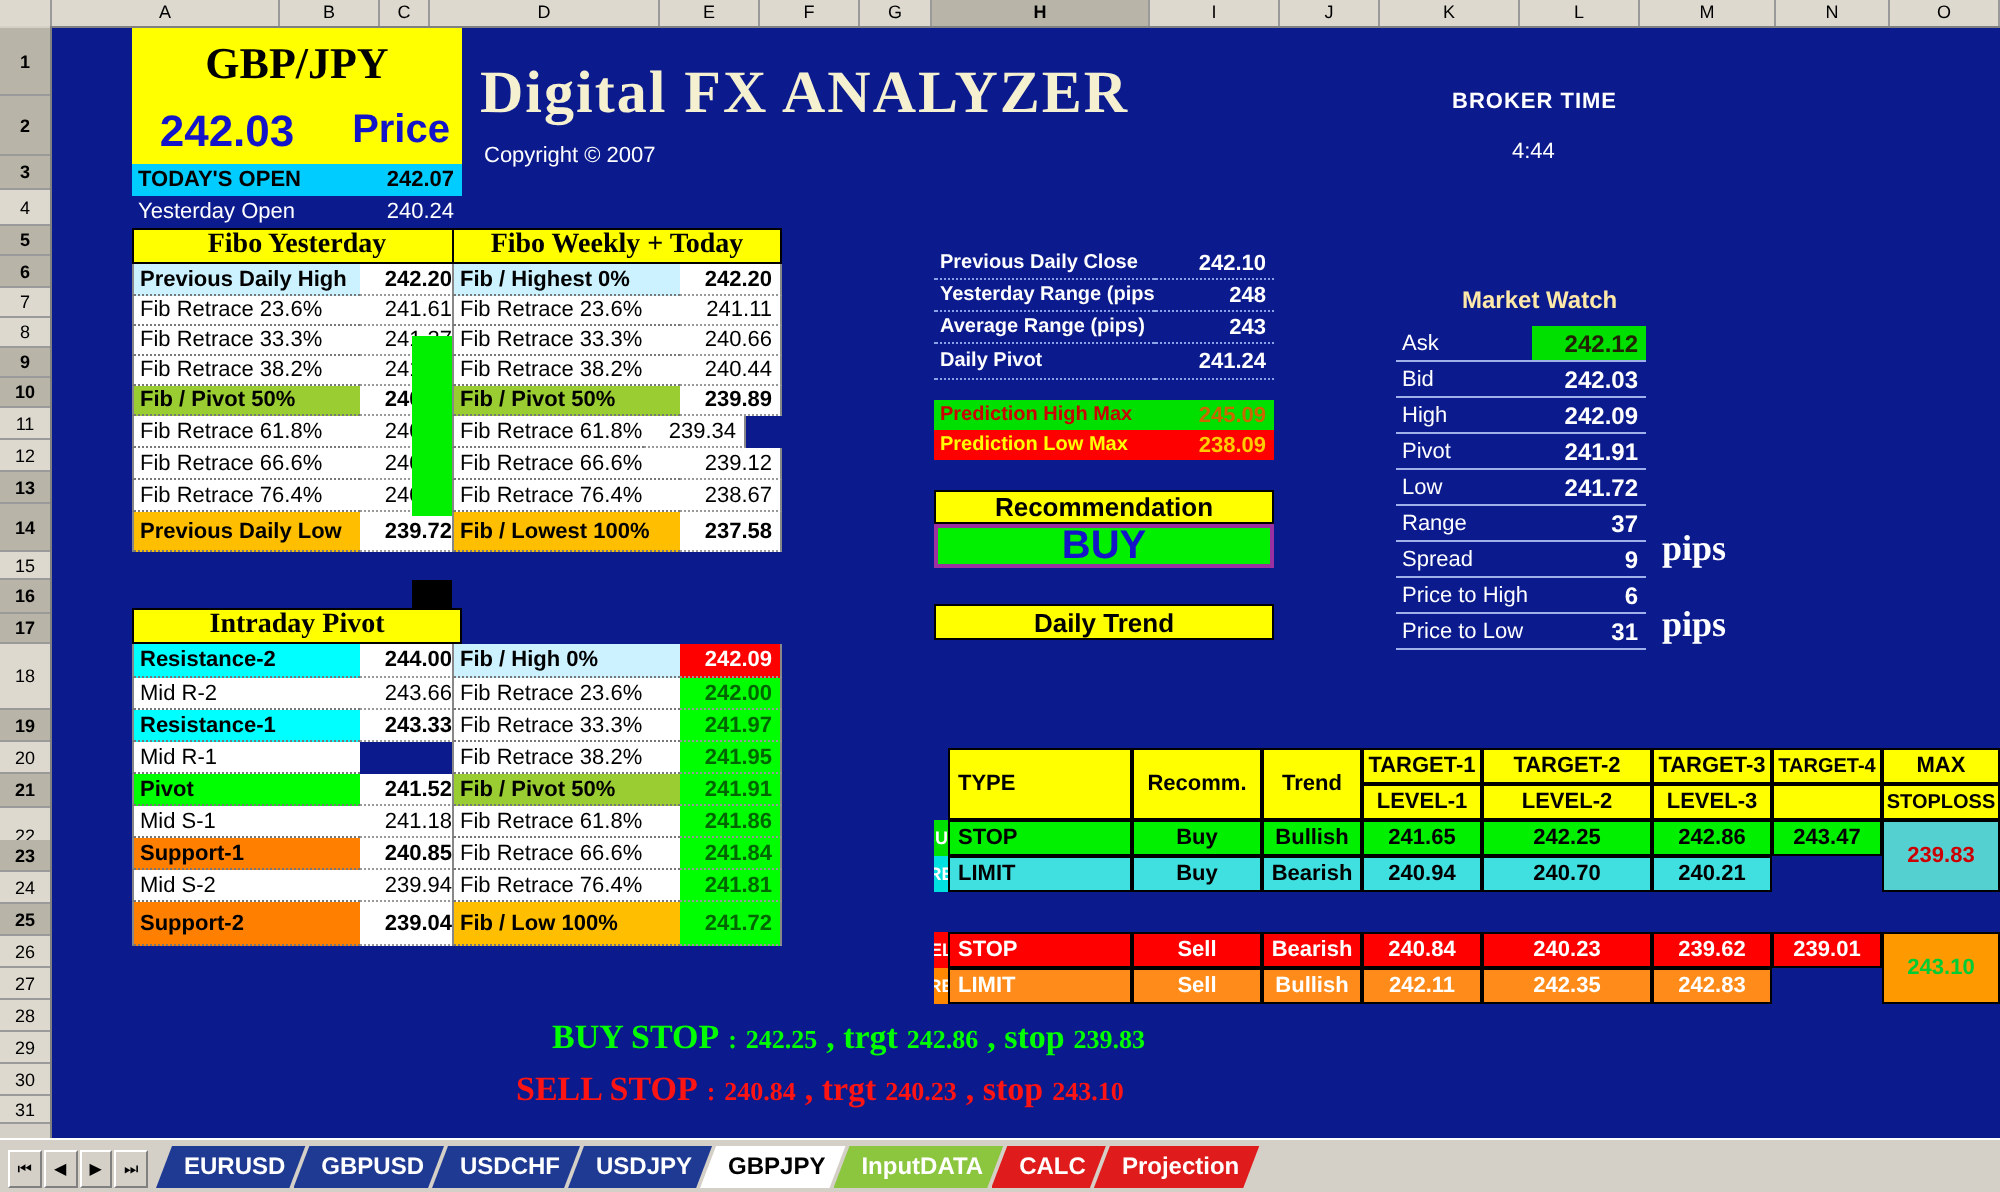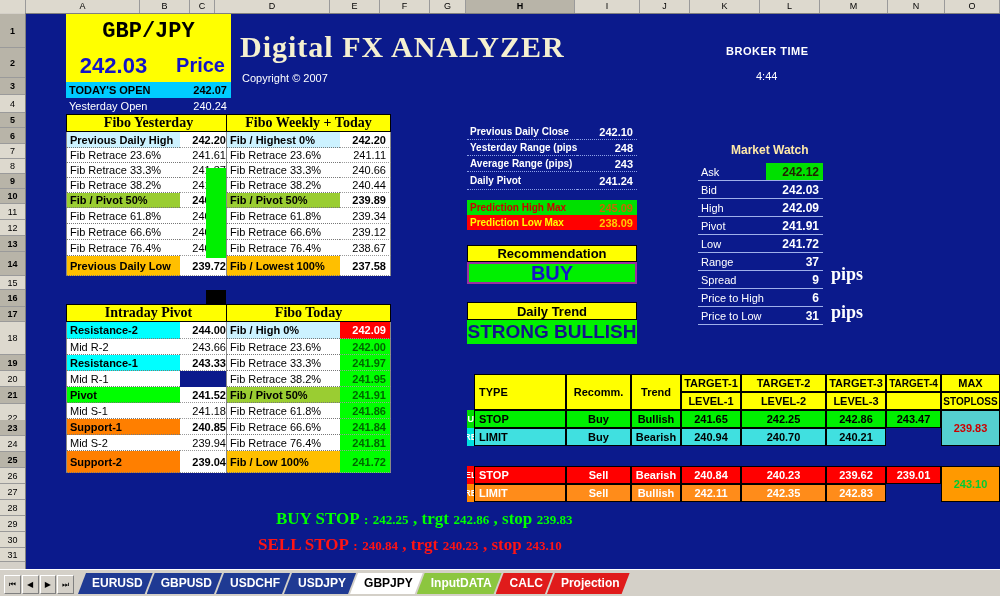--- a/index.html
+++ b/index.html
@@ -118,21 +118,21 @@
     <div class="rh" style="top: 455px; height: 16px;">26</div>
     <div class="rh" style="top: 471px; height: 16px;">27</div>
     <div class="rh" style="top: 487px; height: 16px;">28</div>
     <div class="rh" style="top: 503px; height: 16px;">29</div>
     <div class="rh" style="top: 519px; height: 16px;">30</div>
     <div class="rh" style="top: 535px; height: 14px;">31</div>
   </div>
 
 <div id="grid">
 
-  <div class="cell ctr b" style="left:40px;top:0px;width:165px;height:35px;background:#ffff00;color:#000;font-size:22px;font-family:Liberation Mono, monospace;">GBP/JPY</div>
+  <div class="cell ctr b" style="left:40px;top:0px;width:165px;height:35px;background:#ffff00;color:#000;font-size:22px;font-family:Liberation Serif, serif;">GBP/JPY</div>
   <div class="cell b" style="left:40px;top:35px;width:95px;height:33px;background:#ffff00;color:#1414c8;font-size:22px;justify-content:center;">242.03</div>
   <div class="cell b" style="left:135px;top:35px;width:70px;height:33px;background:#ffff00;color:#1414c8;font-size:20px;justify-content:flex-end;padding-right:6px;">Price</div>
   <div class="cell lbl b" style="left:40px;top:68px;width:100px;height:16px;background:#00ccff;color:#000;font-size:11px;text-align:right;">TODAY'S OPEN</div>
   <div class="cell val b" style="left:140px;top:68px;width:65px;height:16px;background:#00ccff;color:#000;font-size:11px;">242.07</div>
   <div class="cell lbl" style="left:40px;top:84px;width:100px;height:16px;background:#0b1a8c;color:#fff;font-size:11px;">Yesterday Open</div>
   <div class="cell val" style="left:140px;top:84px;width:65px;height:16px;background:#0b1a8c;color:#fff;font-size:11px;">240.24</div>
 
   <div id="title">Digital  FX ANALYZER</div>
   <div id="copy">Copyright © 2007</div>
   <div id="brokerlab">BROKER TIME</div>
@@ -170,21 +170,21 @@
       <div class="cell val b" style="left: 314px; top: 118px; width: 51px; height: 16px; background: rgb(255, 255, 255); color: rgb(0, 0, 0); border-bottom: 1px dotted rgb(153, 153, 153); border-right: 1px solid rgb(136, 136, 136); font-size: 11px;">242.20</div>
       <div class="cell lbl" style="left: 200px; top: 134px; width: 114px; height: 15px; background: rgb(255, 255, 255); color: rgb(0, 0, 0); border-bottom: 1px dotted rgb(119, 119, 119); border-left: 1px solid rgb(136, 136, 136); font-size: 11px;">Fib Retrace 23.6%</div>
       <div class="cell val" style="left: 314px; top: 134px; width: 51px; height: 15px; background: rgb(255, 255, 255); color: rgb(0, 0, 0); border-bottom: 1px dotted rgb(153, 153, 153); border-right: 1px solid rgb(136, 136, 136); font-size: 11px;">241.11</div>
       <div class="cell lbl" style="left: 200px; top: 149px; width: 114px; height: 15px; background: rgb(255, 255, 255); color: rgb(0, 0, 0); border-bottom: 1px dotted rgb(119, 119, 119); border-left: 1px solid rgb(136, 136, 136); font-size: 11px;">Fib Retrace 33.3%</div>
       <div class="cell val" style="left: 314px; top: 149px; width: 51px; height: 15px; background: rgb(255, 255, 255); color: rgb(0, 0, 0); border-bottom: 1px dotted rgb(153, 153, 153); border-right: 1px solid rgb(136, 136, 136); font-size: 11px;">240.66</div>
       <div class="cell lbl" style="left: 200px; top: 164px; width: 114px; height: 15px; background: rgb(255, 255, 255); color: rgb(0, 0, 0); border-bottom: 1px dotted rgb(119, 119, 119); border-left: 1px solid rgb(136, 136, 136); font-size: 11px;">Fib Retrace 38.2%</div>
       <div class="cell val" style="left: 314px; top: 164px; width: 51px; height: 15px; background: rgb(255, 255, 255); color: rgb(0, 0, 0); border-bottom: 1px dotted rgb(153, 153, 153); border-right: 1px solid rgb(136, 136, 136); font-size: 11px;">240.44</div>
       <div class="cell lbl b" style="left: 200px; top: 179px; width: 114px; height: 15px; background: rgb(154, 205, 50); color: rgb(0, 0, 0); border-bottom: 1px dotted rgb(119, 119, 119); border-left: 1px solid rgb(136, 136, 136); font-size: 11px;">Fib / Pivot 50%</div>
       <div class="cell val b" style="left: 314px; top: 179px; width: 51px; height: 15px; background: rgb(255, 255, 255); color: rgb(0, 0, 0); border-bottom: 1px dotted rgb(153, 153, 153); border-right: 1px solid rgb(136, 136, 136); font-size: 11px;">239.89</div>
       <div class="cell lbl" style="left: 200px; top: 194px; width: 114px; height: 16px; background: rgb(255, 255, 255); color: rgb(0, 0, 0); border-bottom: 1px dotted rgb(119, 119, 119); border-left: 1px solid rgb(136, 136, 136); font-size: 11px;">Fib Retrace 61.8%</div>
-      <div class="cell val" style="left: 314px; top: 194px; width: 51px; height: 16px; background: rgb(255, 255, 255); color: rgb(0, 0, 0); border-bottom: 1px dotted rgb(153, 153, 153); border-right: 1px solid rgb(136, 136, 136); font-size: 11px;">239.34</div>
+      <div class="cell val" style="left: 296px; top: 194px; width: 51px; height: 16px; background: rgb(255, 255, 255); color: rgb(0, 0, 0); border-bottom: 1px dotted rgb(153, 153, 153); border-right: 1px solid rgb(136, 136, 136); font-size: 11px;">239.34</div>
       <div class="cell lbl" style="left: 200px; top: 210px; width: 114px; height: 16px; background: rgb(255, 255, 255); color: rgb(0, 0, 0); border-bottom: 1px dotted rgb(119, 119, 119); border-left: 1px solid rgb(136, 136, 136); font-size: 11px;">Fib Retrace 66.6%</div>
       <div class="cell val" style="left: 314px; top: 210px; width: 51px; height: 16px; background: rgb(255, 255, 255); color: rgb(0, 0, 0); border-bottom: 1px dotted rgb(153, 153, 153); border-right: 1px solid rgb(136, 136, 136); font-size: 11px; text-align: right;">239.12</div>
       <div class="cell lbl" style="left: 200px; top: 226px; width: 114px; height: 16px; background: rgb(255, 255, 255); color: rgb(0, 0, 0); border-bottom: 1px dotted rgb(119, 119, 119); border-left: 1px solid rgb(136, 136, 136); font-size: 11px;">Fib Retrace 76.4%</div>
       <div class="cell val" style="left: 314px; top: 226px; width: 51px; height: 16px; background: rgb(255, 255, 255); color: rgb(0, 0, 0); border-bottom: 1px dotted rgb(153, 153, 153); border-right: 1px solid rgb(136, 136, 136); font-size: 11px;">238.67</div>
       <div class="cell lbl b" style="left: 200px; top: 242px; width: 114px; height: 20px; background: rgb(255, 191, 0); color: rgb(0, 0, 0); border-bottom: 1px dotted rgb(119, 119, 119); border-left: 1px solid rgb(136, 136, 136); font-size: 11px;">Fib / Lowest 100%</div>
       <div class="cell val b" style="left: 314px; top: 242px; width: 51px; height: 20px; background: rgb(255, 255, 255); color: rgb(0, 0, 0); border-bottom: 1px dotted rgb(153, 153, 153); border-right: 1px solid rgb(136, 136, 136); font-size: 11px;">237.58</div>
     </div>
 
   <div class="cell hdr-yellow" style="left:40px;top:290px;width:165px;height:18px;border:1px solid #000;">Intraday Pivot</div>
   <div id="ip-body">
@@ -201,21 +201,20 @@
       <div class="cell lbl" style="left: 40px; top: 389px; width: 114px; height: 16px; background: rgb(255, 255, 255); color: rgb(0, 0, 0); border-bottom: 1px dotted rgb(119, 119, 119); border-left: 1px solid rgb(136, 136, 136); font-size: 11px;">Mid S-1</div>
       <div class="cell val" style="left: 154px; top: 389px; width: 51px; height: 16px; background: rgb(255, 255, 255); color: rgb(0, 0, 0); border-bottom: 1px dotted rgb(153, 153, 153); border-right: 1px solid rgb(136, 136, 136); font-size: 11px;">241.18</div>
       <div class="cell lbl b" style="left: 40px; top: 405px; width: 114px; height: 16px; background: rgb(255, 127, 0); color: rgb(0, 0, 0); border-bottom: 1px dotted rgb(119, 119, 119); border-left: 1px solid rgb(136, 136, 136); font-size: 11px;">Support-1</div>
       <div class="cell val b" style="left: 154px; top: 405px; width: 51px; height: 16px; background: rgb(255, 255, 255); color: rgb(0, 0, 0); border-bottom: 1px dotted rgb(153, 153, 153); border-right: 1px solid rgb(136, 136, 136); font-size: 11px;">240.85</div>
       <div class="cell lbl" style="left: 40px; top: 421px; width: 114px; height: 16px; background: rgb(255, 255, 255); color: rgb(0, 0, 0); border-bottom: 1px dotted rgb(119, 119, 119); border-left: 1px solid rgb(136, 136, 136); font-size: 11px;">Mid S-2</div>
       <div class="cell val" style="left: 154px; top: 421px; width: 51px; height: 16px; background: rgb(255, 255, 255); color: rgb(0, 0, 0); border-bottom: 1px dotted rgb(153, 153, 153); border-right: 1px solid rgb(136, 136, 136); font-size: 11px;">239.94</div>
       <div class="cell lbl b" style="left: 40px; top: 437px; width: 114px; height: 22px; background: rgb(255, 127, 0); color: rgb(0, 0, 0); border-bottom: 1px dotted rgb(119, 119, 119); border-left: 1px solid rgb(136, 136, 136); font-size: 11px;">Support-2</div>
       <div class="cell val b" style="left: 154px; top: 437px; width: 51px; height: 22px; background: rgb(255, 255, 255); color: rgb(0, 0, 0); border-bottom: 1px dotted rgb(153, 153, 153); border-right: 1px solid rgb(136, 136, 136); font-size: 11px;">239.04</div>
     </div>
 
-  <div class="cell hdr-yellow" style="left:200px;top:290px;width:165px;height:18px;border:1px solid #000;">Fibo Today</div>
   <div id="ft-body">
       <div class="cell lbl b" style="left: 200px; top: 308px; width: 114px; height: 17px; background: rgb(204, 242, 255); color: rgb(0, 0, 0); border-bottom: 1px dotted rgb(119, 119, 119); border-left: 1px solid rgb(136, 136, 136); font-size: 11px;">Fib / High 0%</div>
       <div class="cell val b" style="left: 314px; top: 308px; width: 51px; height: 17px; background: rgb(255, 0, 0); color: rgb(255, 255, 255); border-bottom: 1px dotted rgb(153, 153, 153); border-right: 1px solid rgb(136, 136, 136); font-size: 11px;">242.09</div>
       <div class="cell lbl" style="left: 200px; top: 325px; width: 114px; height: 16px; background: rgb(255, 255, 255); color: rgb(0, 0, 0); border-bottom: 1px dotted rgb(119, 119, 119); border-left: 1px solid rgb(136, 136, 136); font-size: 11px;">Fib Retrace 23.6%</div>
       <div class="cell val b" style="left: 314px; top: 325px; width: 51px; height: 16px; background: rgb(0, 255, 0); color: rgb(0, 102, 0); border-bottom: 1px dotted rgb(153, 153, 153); border-right: 1px solid rgb(136, 136, 136); font-size: 11px;">242.00</div>
       <div class="cell lbl" style="left: 200px; top: 341px; width: 114px; height: 16px; background: rgb(255, 255, 255); color: rgb(0, 0, 0); border-bottom: 1px dotted rgb(119, 119, 119); border-left: 1px solid rgb(136, 136, 136); font-size: 11px;">Fib Retrace 33.3%</div>
       <div class="cell val b" style="left: 314px; top: 341px; width: 51px; height: 16px; background: rgb(0, 255, 0); color: rgb(0, 102, 0); border-bottom: 1px dotted rgb(153, 153, 153); border-right: 1px solid rgb(136, 136, 136); font-size: 11px;">241.97</div>
       <div class="cell lbl" style="left: 200px; top: 357px; width: 114px; height: 16px; background: rgb(255, 255, 255); color: rgb(0, 0, 0); border-bottom: 1px dotted rgb(119, 119, 119); border-left: 1px solid rgb(136, 136, 136); font-size: 11px;">Fib Retrace 38.2%</div>
       <div class="cell val b" style="left: 314px; top: 357px; width: 51px; height: 16px; background: rgb(0, 255, 0); color: rgb(0, 102, 0); border-bottom: 1px dotted rgb(153, 153, 153); border-right: 1px solid rgb(136, 136, 136); font-size: 11px;">241.95</div>
       <div class="cell lbl b" style="left: 200px; top: 373px; width: 114px; height: 16px; background: rgb(154, 205, 50); color: rgb(0, 0, 0); border-bottom: 1px dotted rgb(119, 119, 119); border-left: 1px solid rgb(136, 136, 136); font-size: 11px;">Fib / Pivot 50%</div>
@@ -243,21 +242,20 @@
 
   <div class="cell lbl b" style="left:441px;top:186px;width:110px;height:15px;background:#00e000;color:#cc0000;font-size:10px;">Prediction High Max</div>
   <div class="cell val b" style="left:551px;top:186px;width:60px;height:15px;background:#00e000;color:#cc6600;font-size:11px;">245.09</div>
   <div class="cell lbl b" style="left:441px;top:201px;width:110px;height:15px;background:#ff0000;color:#ffff00;font-size:10px;">Prediction Low Max</div>
   <div class="cell val b" style="left:551px;top:201px;width:60px;height:15px;background:#ff0000;color:#ffcc00;font-size:11px;">238.09</div>
 
   <div class="cell ctr b" style="left:441px;top:231px;width:170px;height:17px;background:#ffff00;color:#000;font-size:13px;border:1px solid #000;">Recommendation</div>
   <div class="cell ctr b" style="left:441px;top:248px;width:170px;height:22px;background:#00f000;color:#1414c8;font-size:20px;border:2px solid #9b30a0;">BUY</div>
 
   <div class="cell ctr b" style="left:441px;top:288px;width:170px;height:18px;background:#ffff00;color:#000;font-size:13px;border:1px solid #000;">Daily Trend</div>
-  <div class="cell ctr b" style="left:441px;top:306px;width:170px;height:24px;background:#00f000;color:#14148c;font-size:19px;">STRONG BULLISH</div>
 
   <div id="mw-body">
       <div class="cell lbl solid-u" style="left: 672px; top: 149px; width: 68px; height: 18px; color: rgb(255, 255, 255); font-size: 11px;">Ask</div>
       <div class="cell val b solid-u" style="left: 740px; top: 149px; width: 57px; height: 18px; font-size: 12px; background: rgb(0, 224, 0); color: rgb(34, 34, 0);">242.12</div>
       <div class="cell lbl solid-u" style="left: 672px; top: 167px; width: 68px; height: 18px; color: rgb(255, 255, 255); font-size: 11px;">Bid</div>
       <div class="cell val b solid-u" style="left: 740px; top: 167px; width: 57px; height: 18px; font-size: 12px; color: rgb(255, 255, 255);">242.03</div>
       <div class="cell lbl solid-u" style="left: 672px; top: 185px; width: 68px; height: 18px; color: rgb(255, 255, 255); font-size: 11px;">High</div>
       <div class="cell val b solid-u" style="left: 740px; top: 185px; width: 57px; height: 18px; font-size: 12px; color: rgb(255, 255, 255);">242.09</div>
       <div class="cell lbl solid-u" style="left: 672px; top: 203px; width: 68px; height: 18px; color: rgb(255, 255, 255); font-size: 11px;">Pivot</div>
       <div class="cell val b solid-u" style="left: 740px; top: 203px; width: 57px; height: 18px; font-size: 12px; color: rgb(255, 255, 255);">241.91</div>

